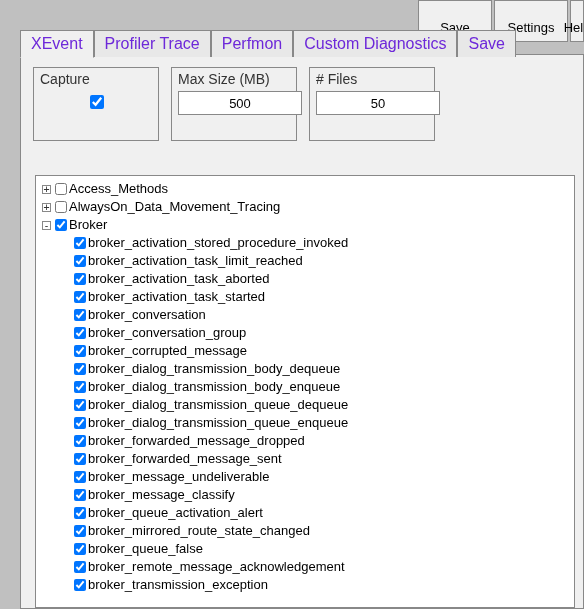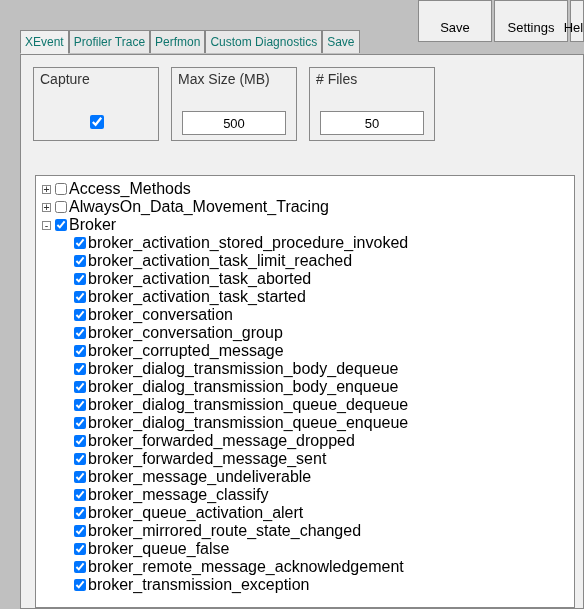--- a/index.html
+++ b/index.html
@@ -49,27 +49,27 @@
     background: #f0f0f0;
     border: 1px solid #888;
   }
   .tabs {
     display: flex;
     position: absolute;
     top: -25px;
     left: -1px;
   }
   .tab {
-    padding: 4px 4px;
-    font-size: 12px;
+    padding: 4px 10px;
+    font-size: 16px;
     background: #e8e8e8;
     border: 1px solid #888;
     border-bottom: none;
     cursor: pointer;
-    color: #0f766e;
+    color: #6d28d9;
     position: relative;
   }
   .tab.active {
     background: #f0f0f0;
     z-index: 2;
     border-bottom: 1px solid #f0f0f0;
     margin-bottom: -1px;
   }
   .config-row {
     display: flex;
@@ -79,25 +79,25 @@
   .config-box {
     border: 1px solid #888;
     width: 126px;
     height: 74px;
     text-align: center;
     padding: 3px 6px;
   }
   .config-label {
     font-size: 14px;
     text-align: left;
-    margin-bottom: 24px;
+    margin-bottom: 4px;
     color: #333;
   }
   .config-box input[type="text"] {
-    width: 104px;
+    width: 124px;
     height: 24px;
     border: 1px solid #888;
     text-align: center;
     font-size: 13px;
     font-family: inherit;
     background: #fff;
   }
   .config-box input[type="checkbox"] {
     width: 14px;
     height: 14px;
@@ -138,21 +138,21 @@
   }
   .indent-1 { margin-left: 4px; }
   .indent-2 { margin-left: 36px; }
   .tree-row input[type="checkbox"] {
     width: 12px;
     height: 12px;
     margin: 0 2px 0 0;
     vertical-align: middle;
   }
   .tree-label {
-    font-size: 16px;
+    font-size: 13px;
     line-height: 18px;
   }
   .tree-label.green { color: #000000; }
   ::-webkit-scrollbar { width: 17px; background: #f0f0f0; }
   ::-webkit-scrollbar-thumb { background: #c8c8c8; border: 1px solid #a0a0a0; }
   ::-webkit-scrollbar-button { background: #e8e8e8; border: 1px solid #a0a0a0; height: 17px; }
 </style>
 </head>
 <body>
 

